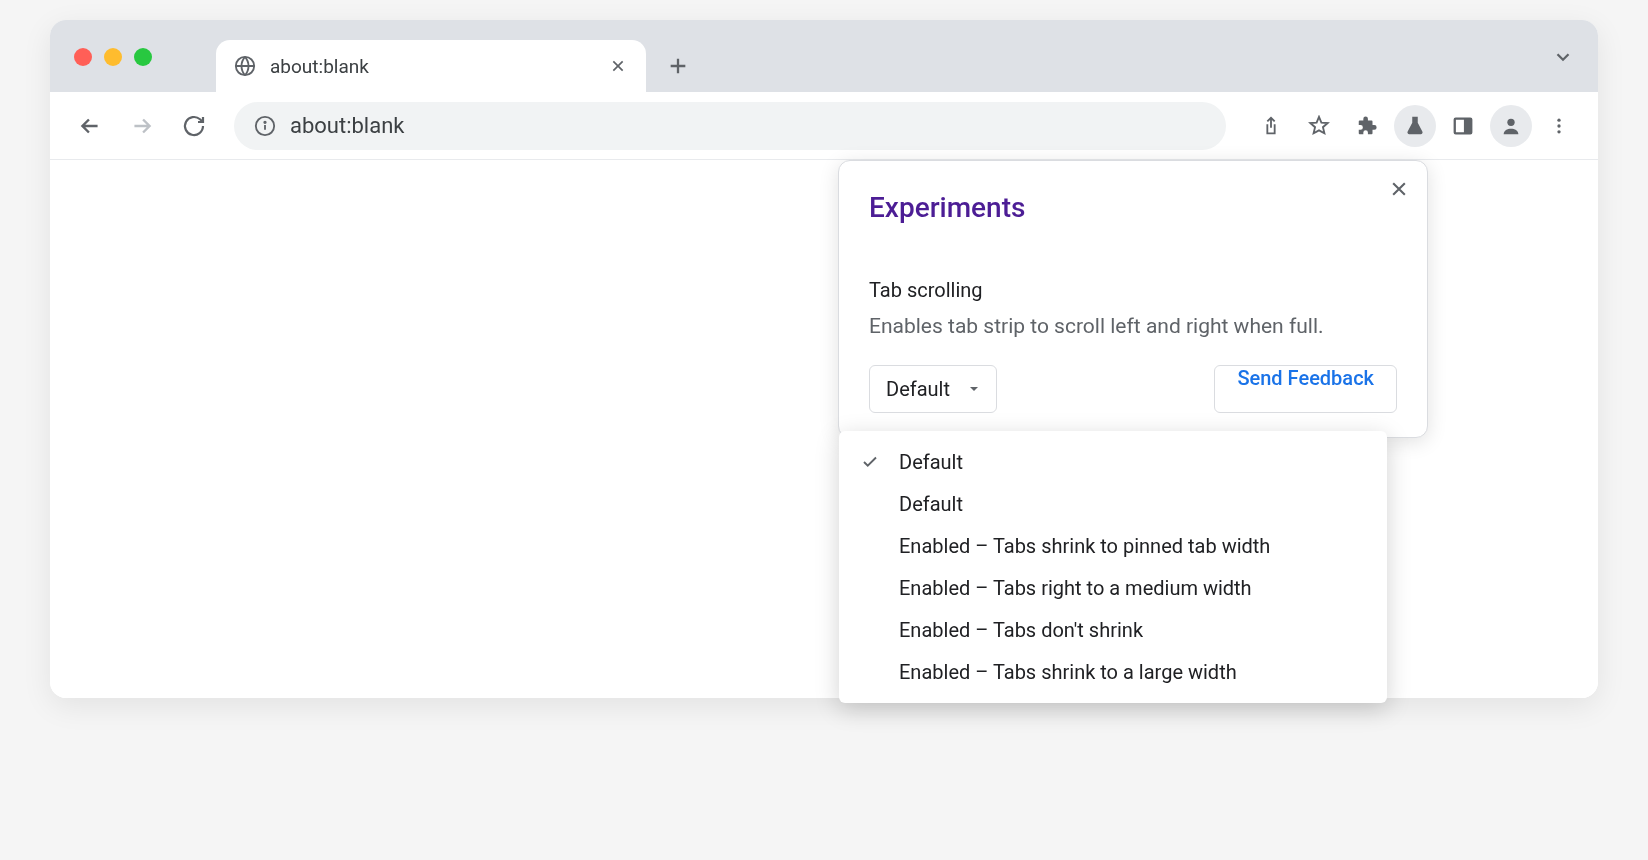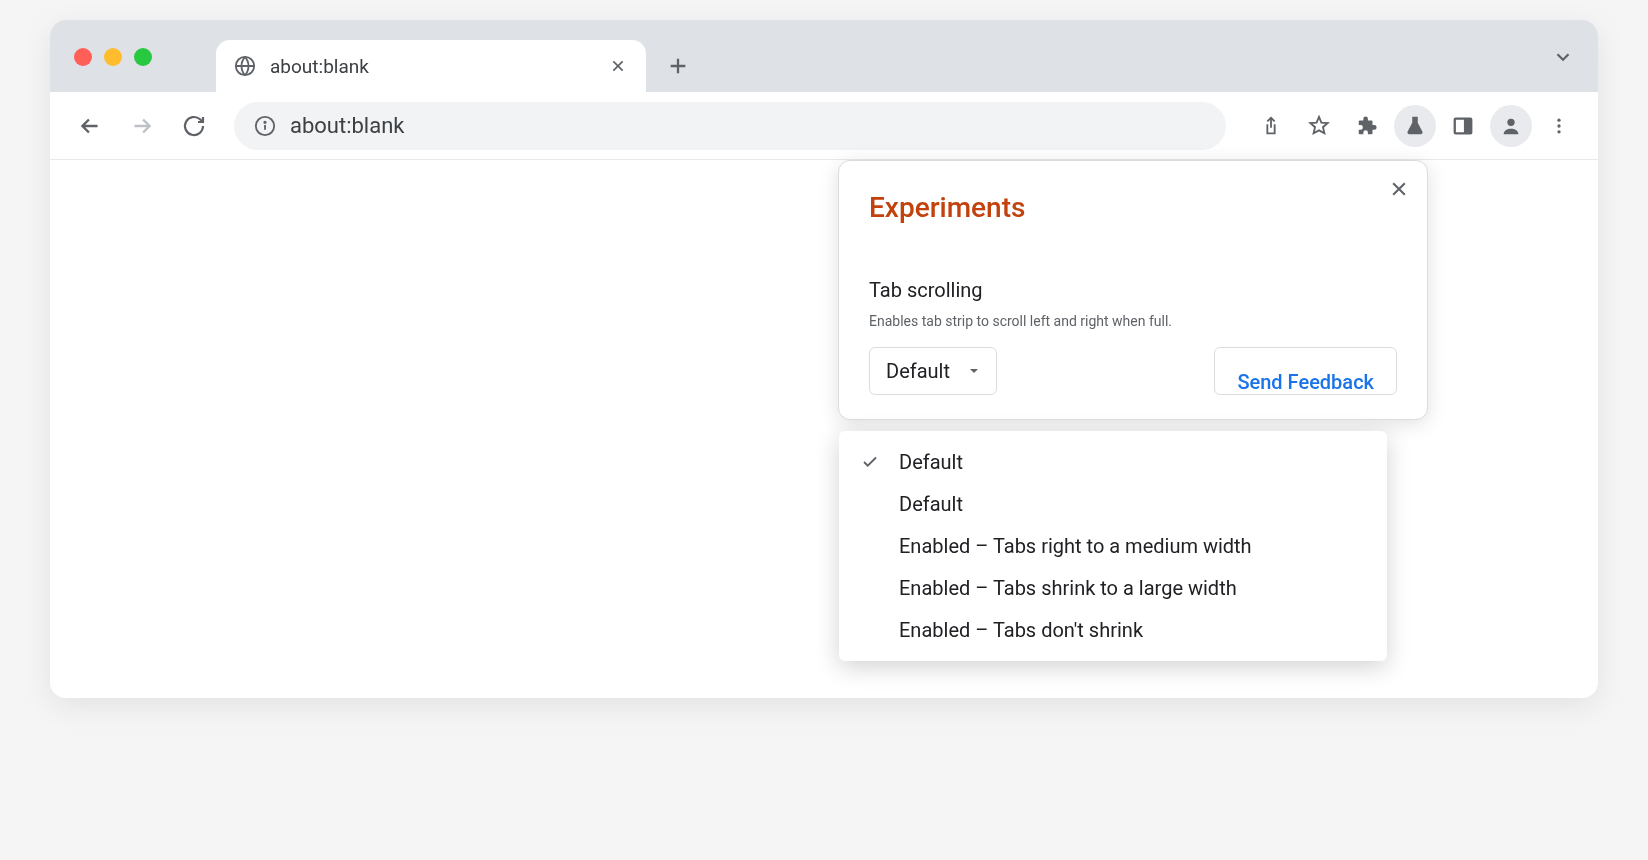--- a/index.html
+++ b/index.html
@@ -142,33 +142,33 @@
   }
   .popup-close {
     position:absolute;
     top: 18px;
     right: 18px;
     color:#5f6368;
     cursor:pointer;
   }
   .popup-title {
     font-size: 28px;
-    color:#c2410c;
+    color:#4c1d95;
     font-weight: 500;
     margin-bottom: 54px;
   }
   .exp-name {
     font-size: 20px;
     color:#202124;
     margin-bottom: 10px;
   }
   .exp-desc {
-    font-size: 14px;
-    color:#5f6368;
-    margin-bottom: 15px;
+    font-size: 21px;
+    color:#5f6368;
+    margin-bottom: 24px;
     line-height: 1.4;
   }
   .exp-row {
     display:flex;
     justify-content:space-between;
     align-items:center;
   }
   .select-btn {
     border:1px solid #dadce0;
     border-radius:6px;
@@ -181,21 +181,21 @@
     color:#202124;
     background:#fff;
     cursor:pointer;
   }
   .feedback-btn {
     border:1px solid #dadce0;
     border-radius:6px;
     height:48px;
     padding:0 22px;
     display:flex;
-    align-items:flex-end;
+    align-items:flex-start;
     font-size:20px;
     color:#1a73e8;
     background:#fff;
     cursor:pointer;
     font-weight:500;
   }
   .dropdown-menu {
     position:absolute;
     top: 270px;
     left: 0px;
@@ -370,28 +370,32 @@
               </svg>
             </span>
             <span>Default</span>
           </div>
           <div class="menu-item">
             <span class="check-slot"></span>
             <span>Default</span>
           </div>
           <div class="menu-item">
             <span class="check-slot"></span>
+            <span>Enabled – Tabs shrink to pinned tab width</span>
+          </div>
+          <div class="menu-item">
+            <span class="check-slot"></span>
             <span>Enabled – Tabs right to a medium width</span>
+          </div>
+          <div class="menu-item">
+            <span class="check-slot"></span>
+            <span>Enabled – Tabs don't shrink</span>
           </div>
           <div class="menu-item">
             <span class="check-slot"></span>
             <span>Enabled – Tabs shrink to a large width</span>
           </div>
-          <div class="menu-item">
-            <span class="check-slot"></span>
-            <span>Enabled – Tabs don't shrink</span>
-          </div>
         </div>
     </div>
 
   </div>
 
 </div>
 
 </body></html>

